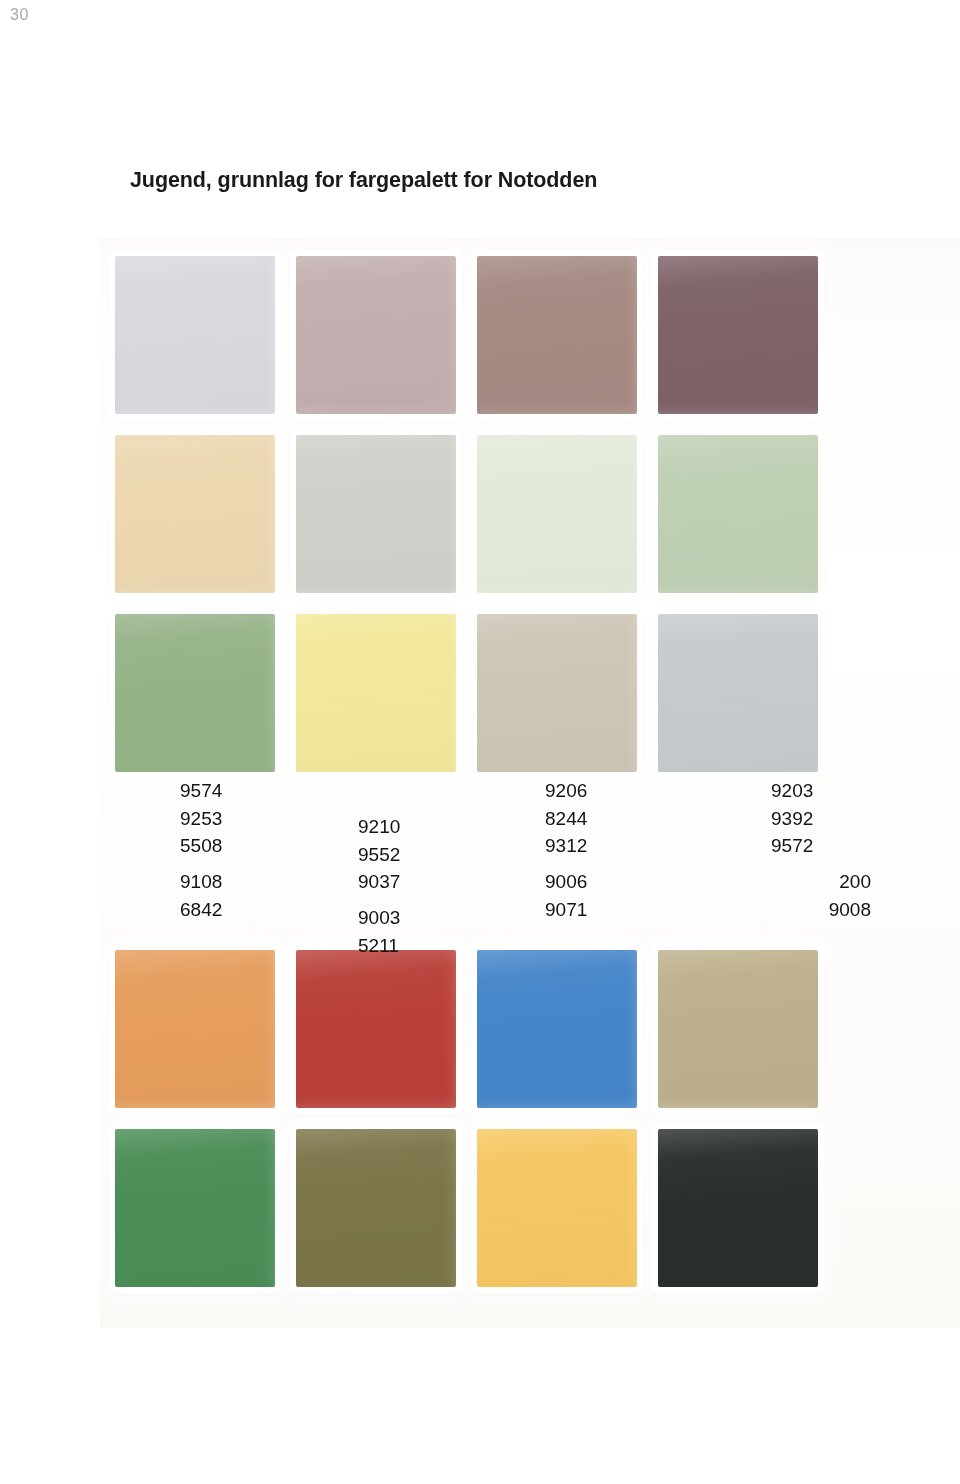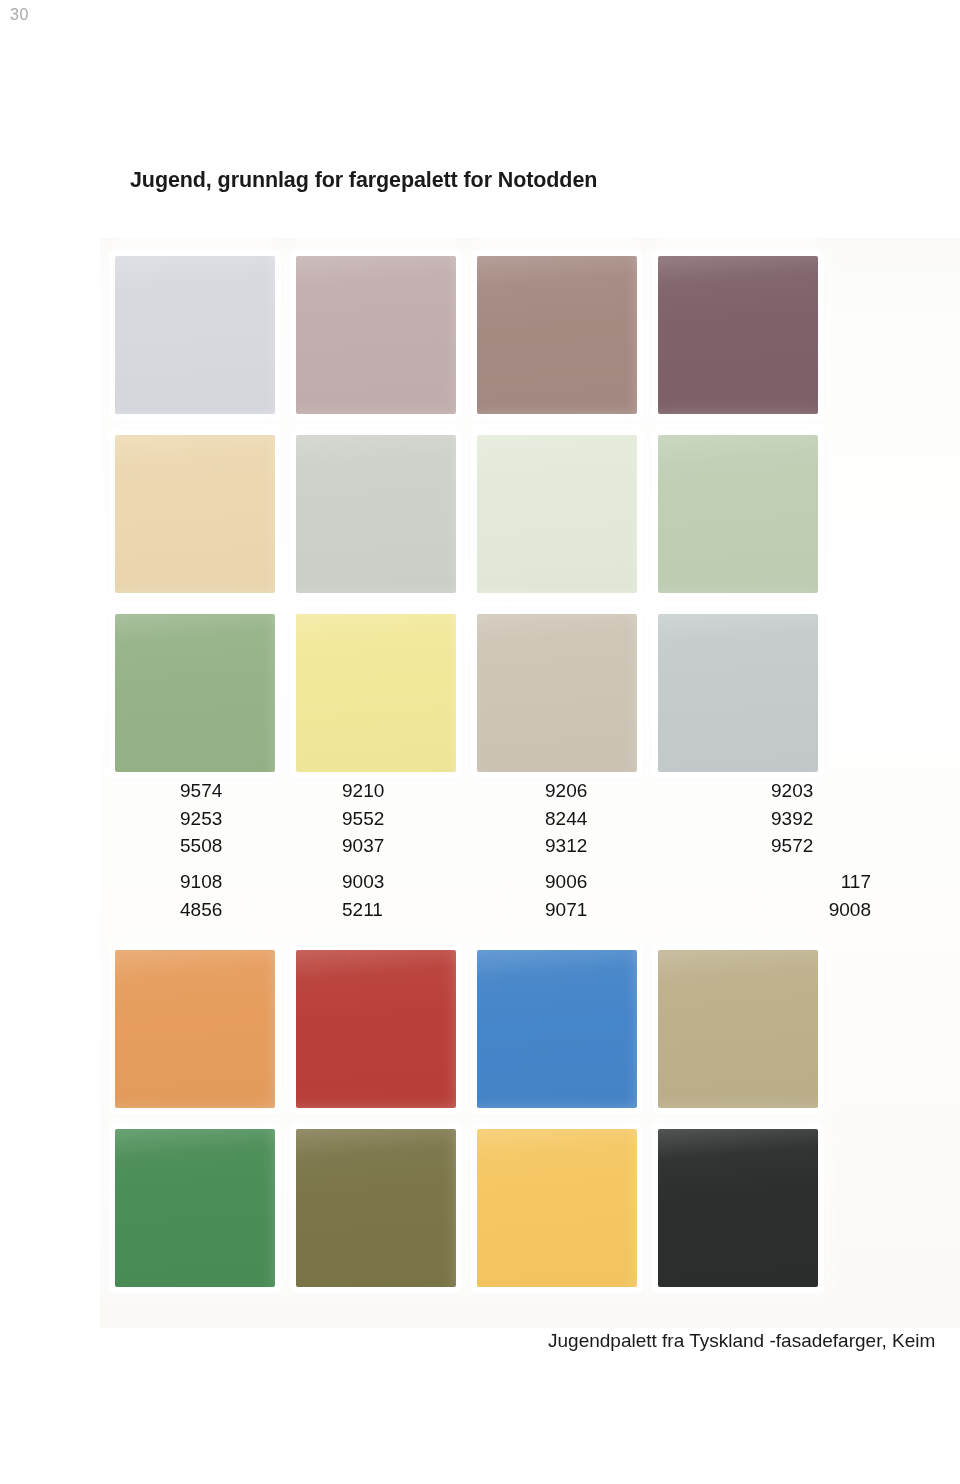--- a/index.html
+++ b/index.html
@@ -103,21 +103,21 @@
     line-height: 27.5px;
   }
   .labels-top { top: 777px; }
   .labels-bottom { top: 868px; }
   .label-col {
     position: absolute;
     top: 0;
     white-space: pre;
   }
   .lc0 { left: 80px; }
-  .lc1 { left: 242px; }
+  .lc1 { left: 258px; margin-top: 36px; }
   .lc2 { left: 445px; }
   .lc3 { left: 640px; margin-left: 31px; }
   .lc3.right { left: 540px; width: 200px; text-align: right; }
 
   .credit {
     position: absolute;
     left: 548px;
     top: 1330px;
     font-size: 19px;
     color: #1a1a1a;
@@ -183,24 +183,23 @@
     <div class="label-col lc2">9206
 8244
 9312</div>
     <div class="label-col lc3">9203
 9392
 9572</div>
   </div>
 
   <div class="labels labels-bottom">
     <div class="label-col lc0">9108
-4856</div>
+6842</div>
     <div class="label-col lc1">9003
 5211</div>
     <div class="label-col lc2">9006
 9071</div>
-    <div class="label-col lc3 right">117
+    <div class="label-col lc3 right">200
 9008</div>
   </div>
 
-  <div class="credit">Jugendpalett fra Tyskland -fasadefarger, Keim</div>
 
 </div>
 
 </body></html>

